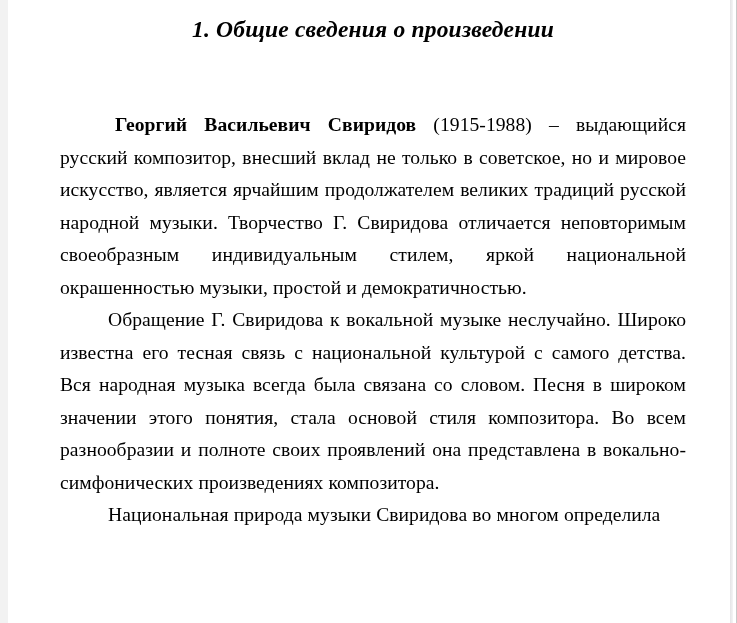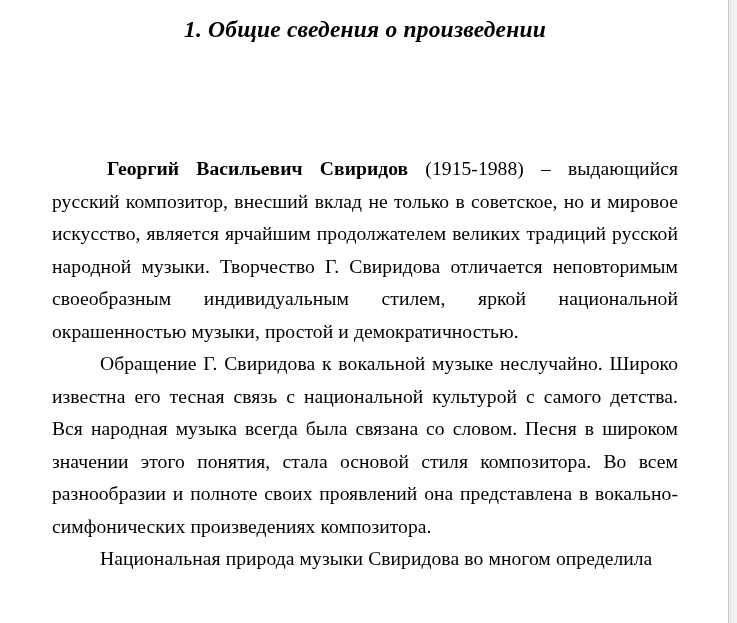--- a/index.html
+++ b/index.html
@@ -20,21 +20,21 @@
   
   .page-viewport {
     position: relative;
     width: 737px;
     height: 623px;
     background: #f2f2f2;
     overflow: hidden;
   }
   .page-sheet {
     position: absolute;
-    left: 0;
+    left: 8px;
     top: 0;
     width: 729px;
     height: 623px;
     background: #ffffff;
     border-right: 1px solid #c8c8c8;
     box-sizing: border-box;
     overflow: hidden;
   }
   .page-shadow {
     position: absolute;
@@ -76,21 +76,20 @@
     padding: 0;
     font-size: 19.6px;
     line-height: 32.5px;
     text-align: justify;
     text-justify: inter-word;
     letter-spacing: 0.05px;
     word-spacing: 0.2px;
   }
   p.indent-first {
     text-indent: 55px;
-    margin-top: 44px;
   }
   p.indent-second {
     text-indent: 48px;
   }
   .lead-name {
     font-weight: bold;
   }
 
   
   .clipped-line {

